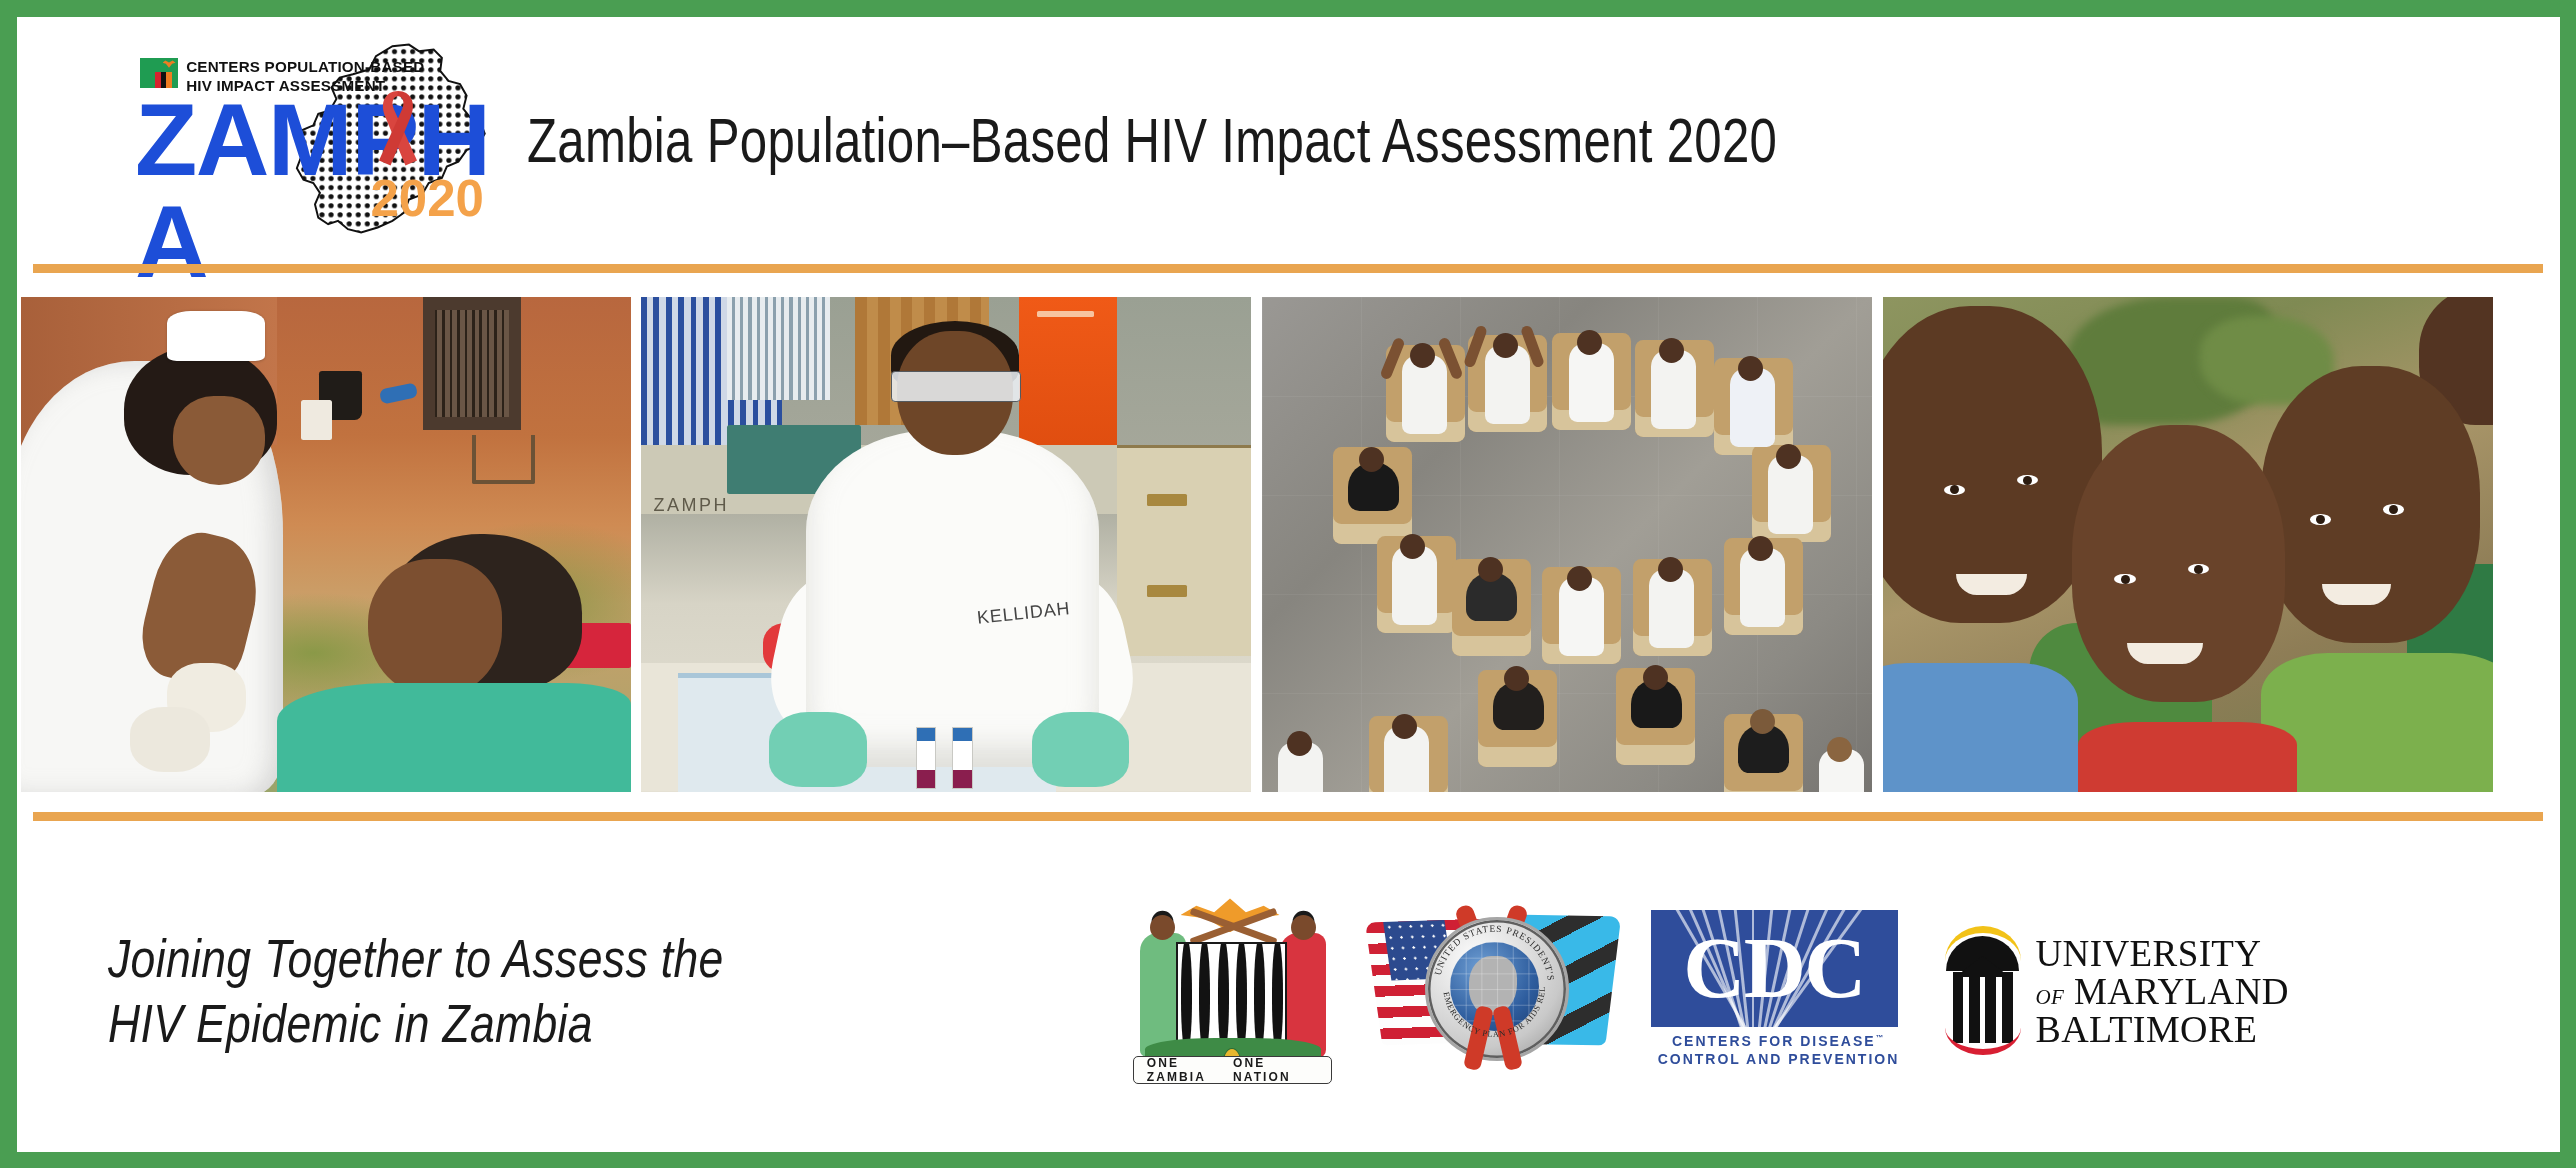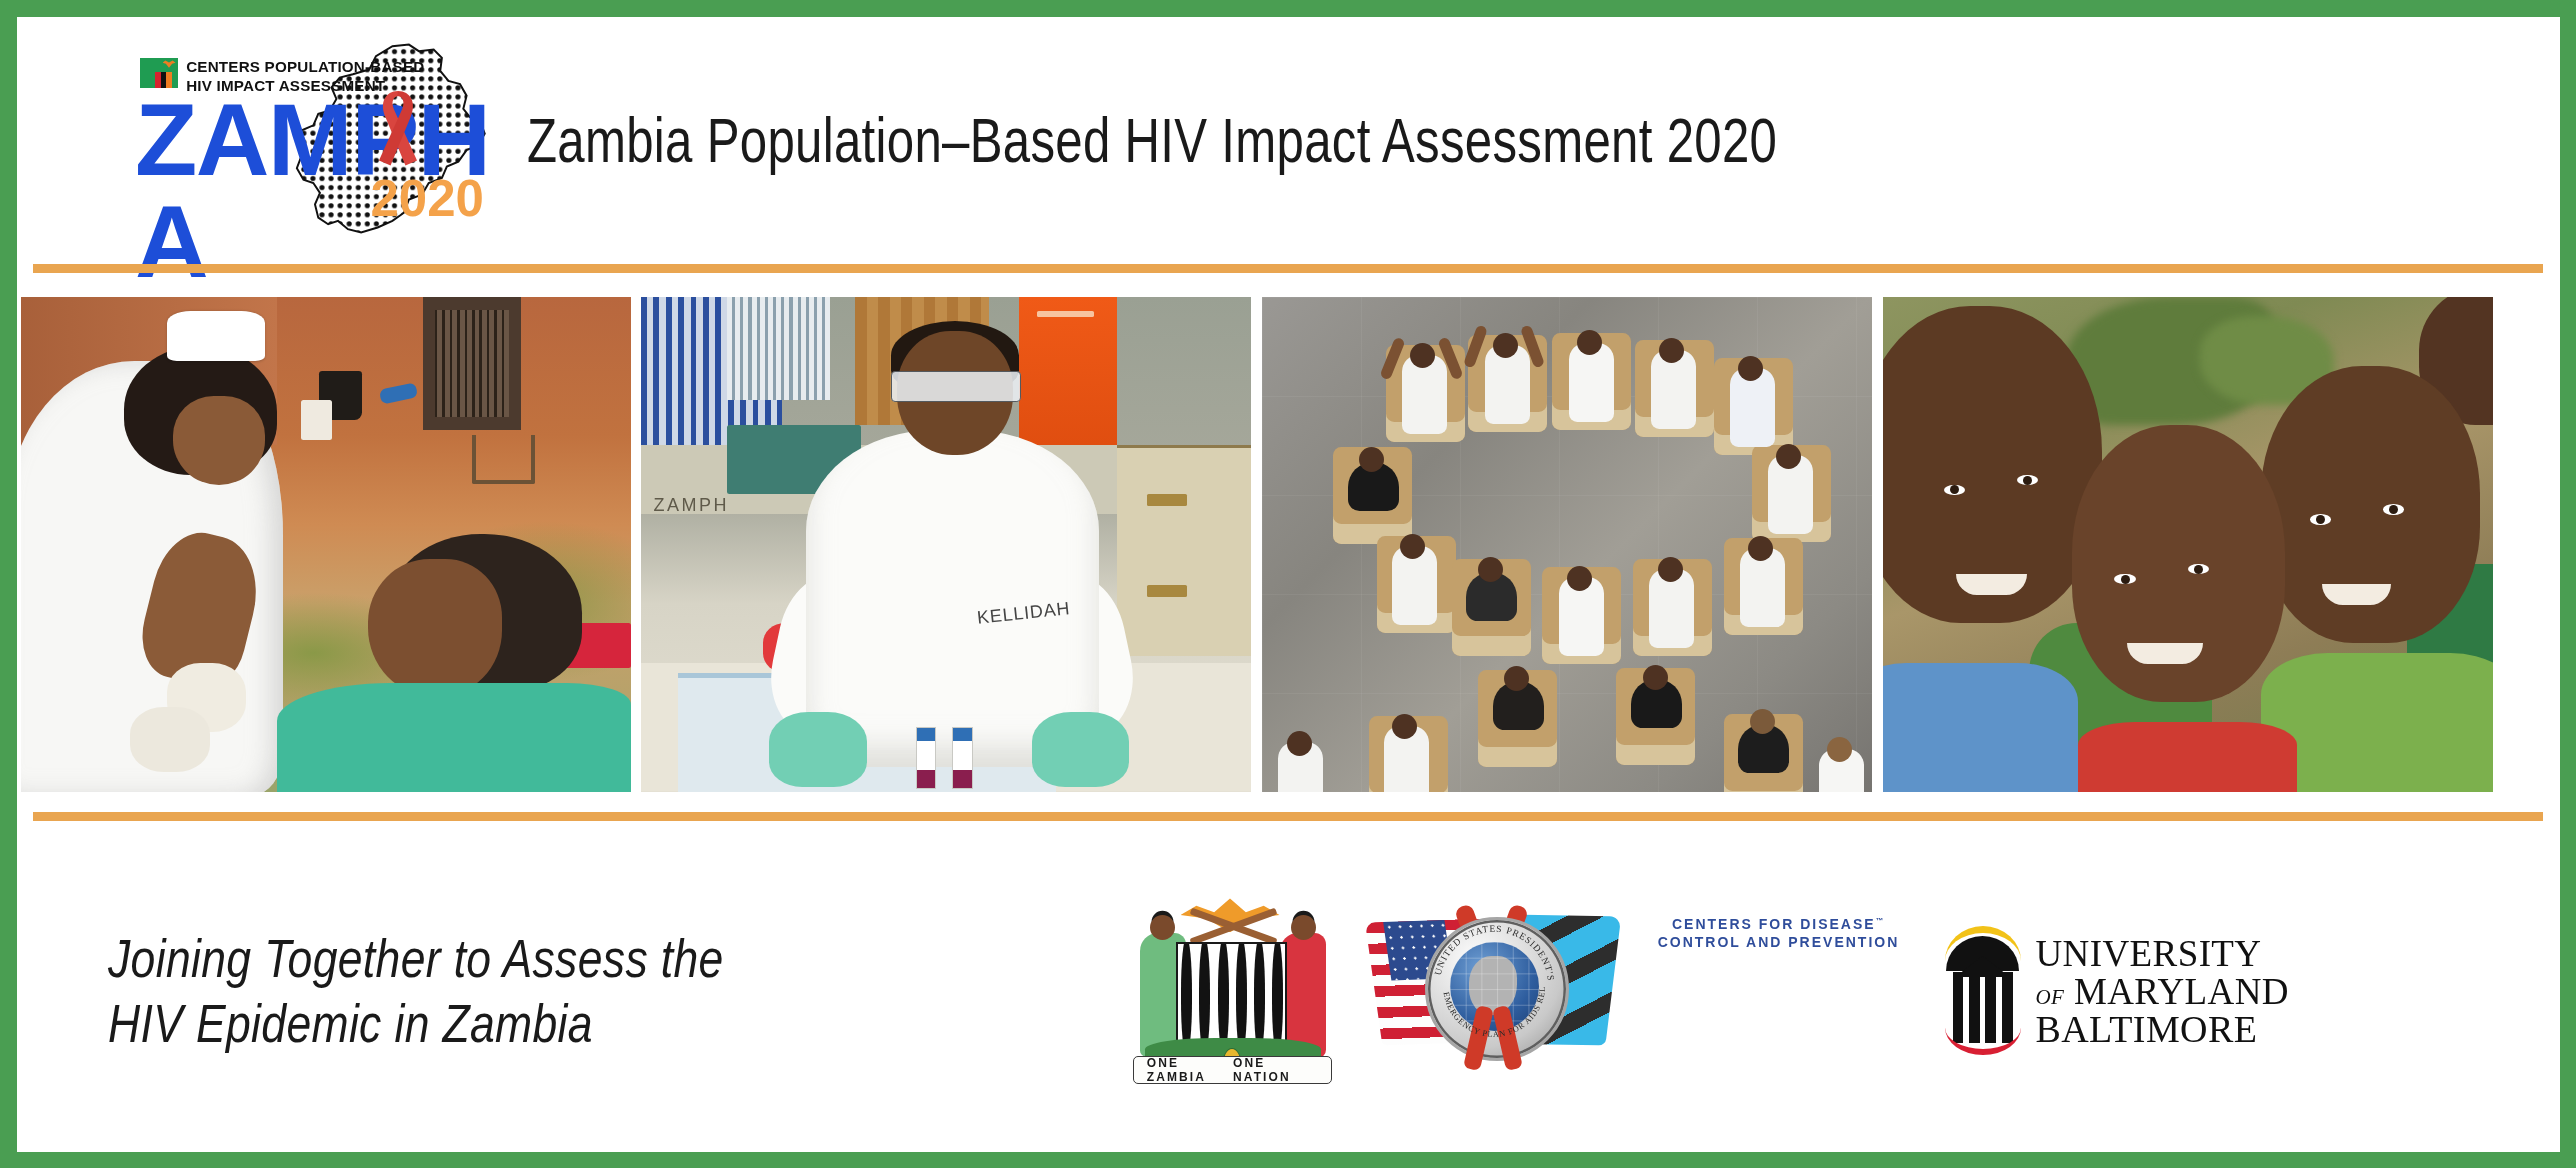--- a/index.html
+++ b/index.html
@@ -482,20 +482,37 @@
           <text font-family="Liberation Serif, serif" font-size="11.5" fill="#2a2a2a" letter-spacing="1.2">
             <textPath href="#arcTop" startOffset="6%">UNITED STATES PRESIDENT'S</textPath>
           </text>
           <text font-family="Liberation Serif, serif" font-size="10.2" fill="#2a2a2a" letter-spacing="0.9">
             <textPath href="#arcBot" startOffset="4%">EMERGENCY PLAN FOR AIDS RELIEF</textPath>
           </text>
         </svg>
       </div>
 
       <div class="cdc">
+        <div class="box">
+          <div class="rays">
+            <i style="left:2%;transform:rotate(-30deg);"></i>
+            <i style="left:9%;transform:rotate(-24deg);"></i>
+            <i style="left:16%;transform:rotate(-18deg);"></i>
+            <i style="left:24%;transform:rotate(-12deg);"></i>
+            <i style="left:32%;transform:rotate(-6deg);"></i>
+            <i style="left:41%;transform:rotate(0deg);"></i>
+            <i style="left:50%;transform:rotate(6deg);"></i>
+            <i style="left:59%;transform:rotate(12deg);"></i>
+            <i style="left:68%;transform:rotate(18deg);"></i>
+            <i style="left:77%;transform:rotate(24deg);"></i>
+            <i style="left:86%;transform:rotate(30deg);"></i>
+            <i style="left:95%;transform:rotate(36deg);"></i>
+          </div>
+          <div class="letters">CDC</div>
+        </div>
         <div class="cap">
           <span>CENTERS FOR DISEASE</span><sup>™</sup><br>
           <span>CONTROL AND PREVENTION</span>
         </div>
       </div>
 
       <div class="umb">
         <div class="mark">
           <i class="gold"></i>
             <i class="blk"></i>

